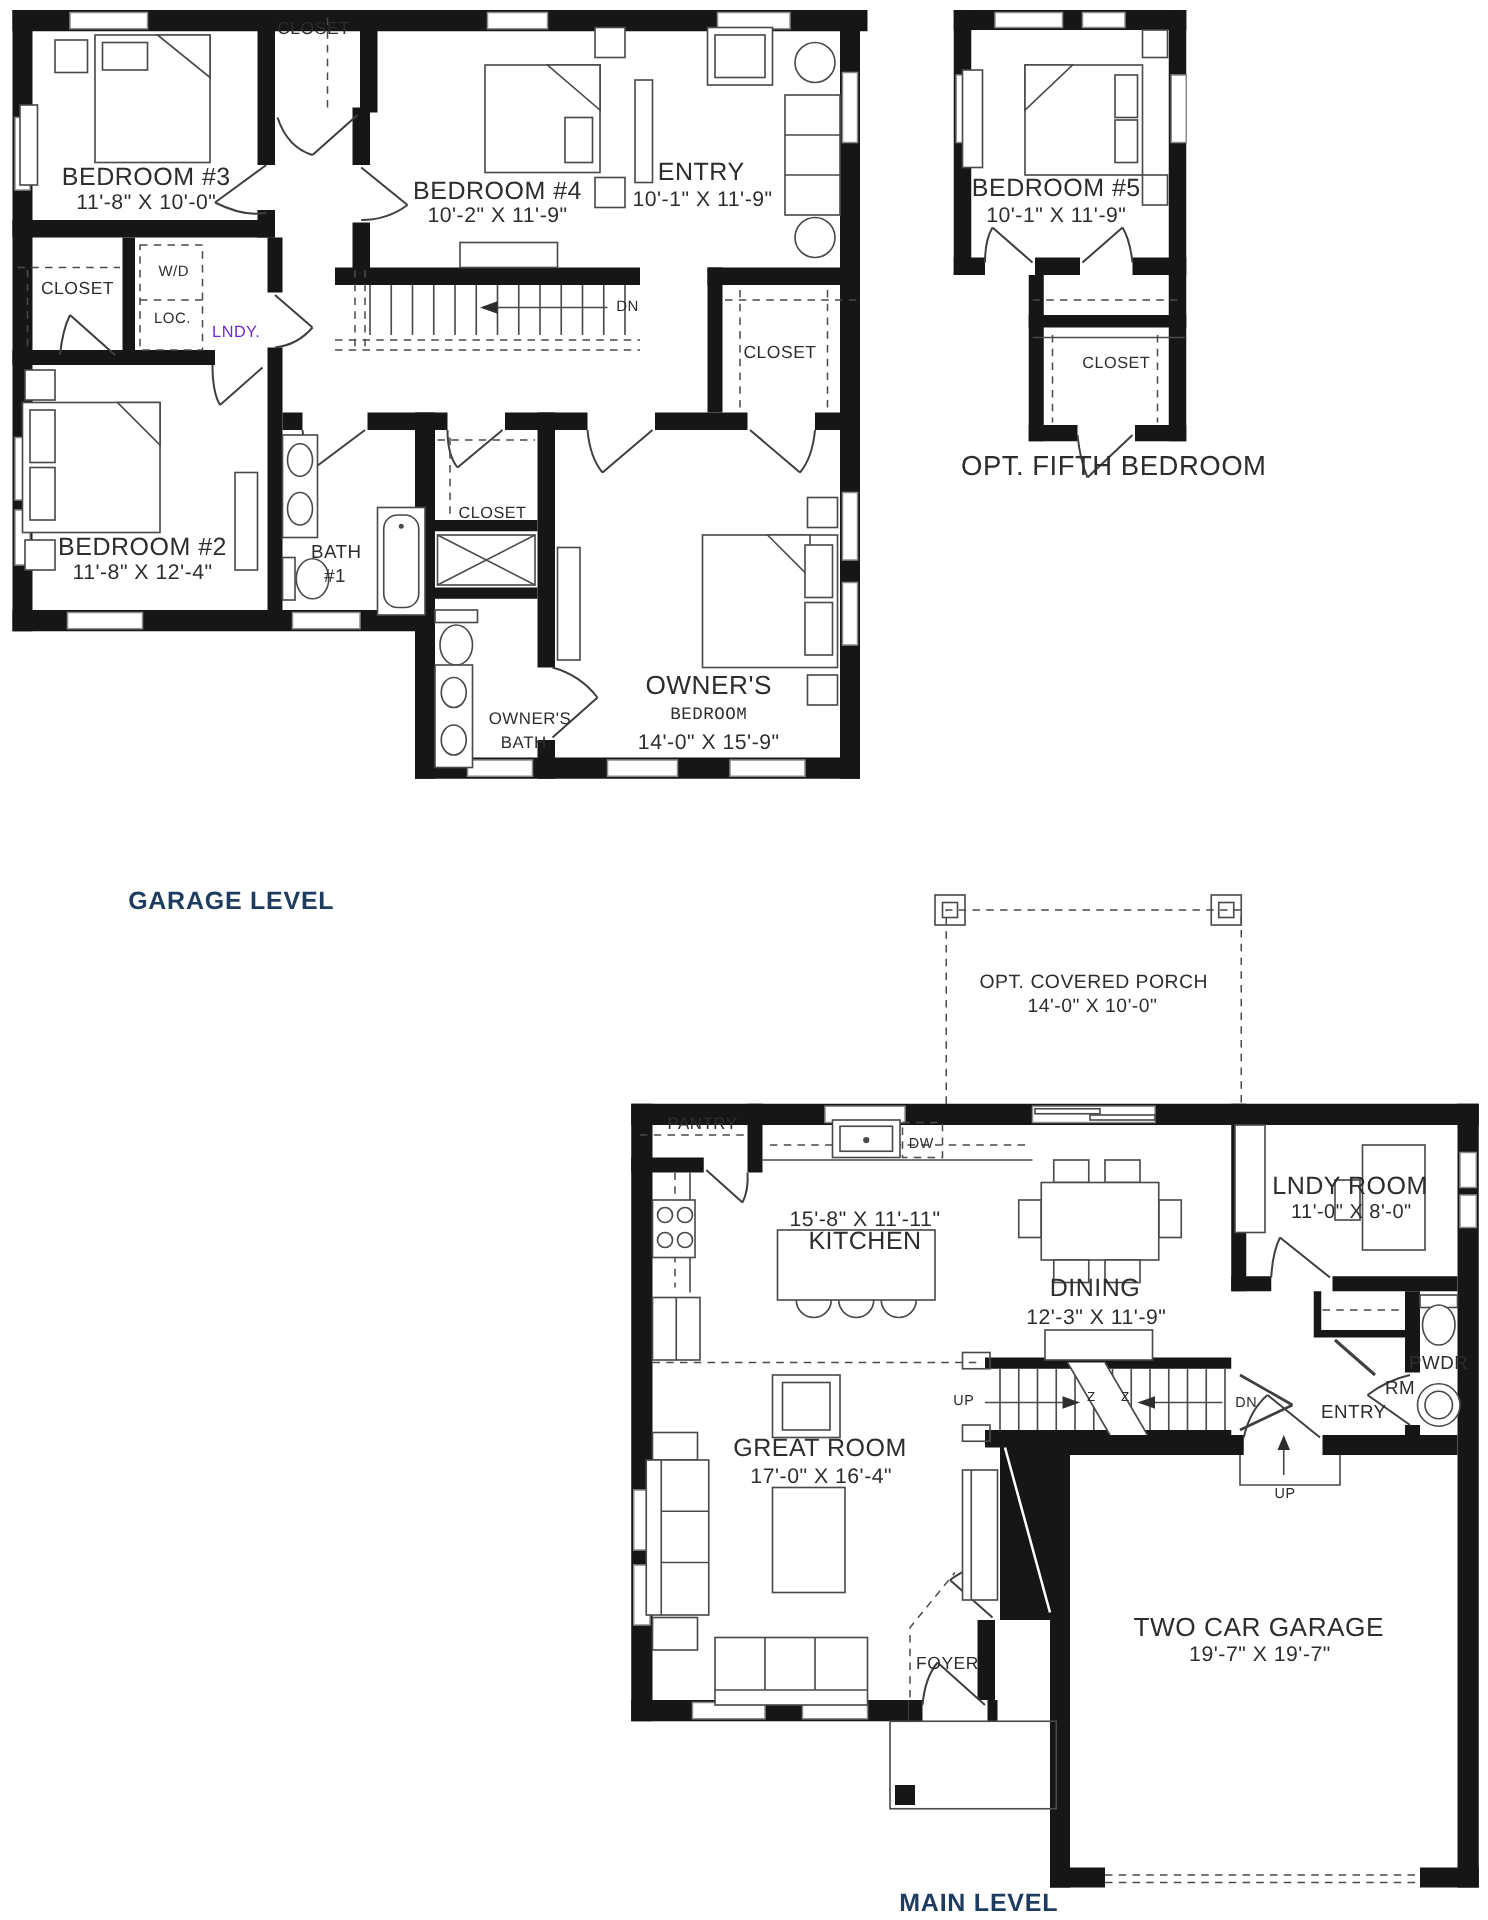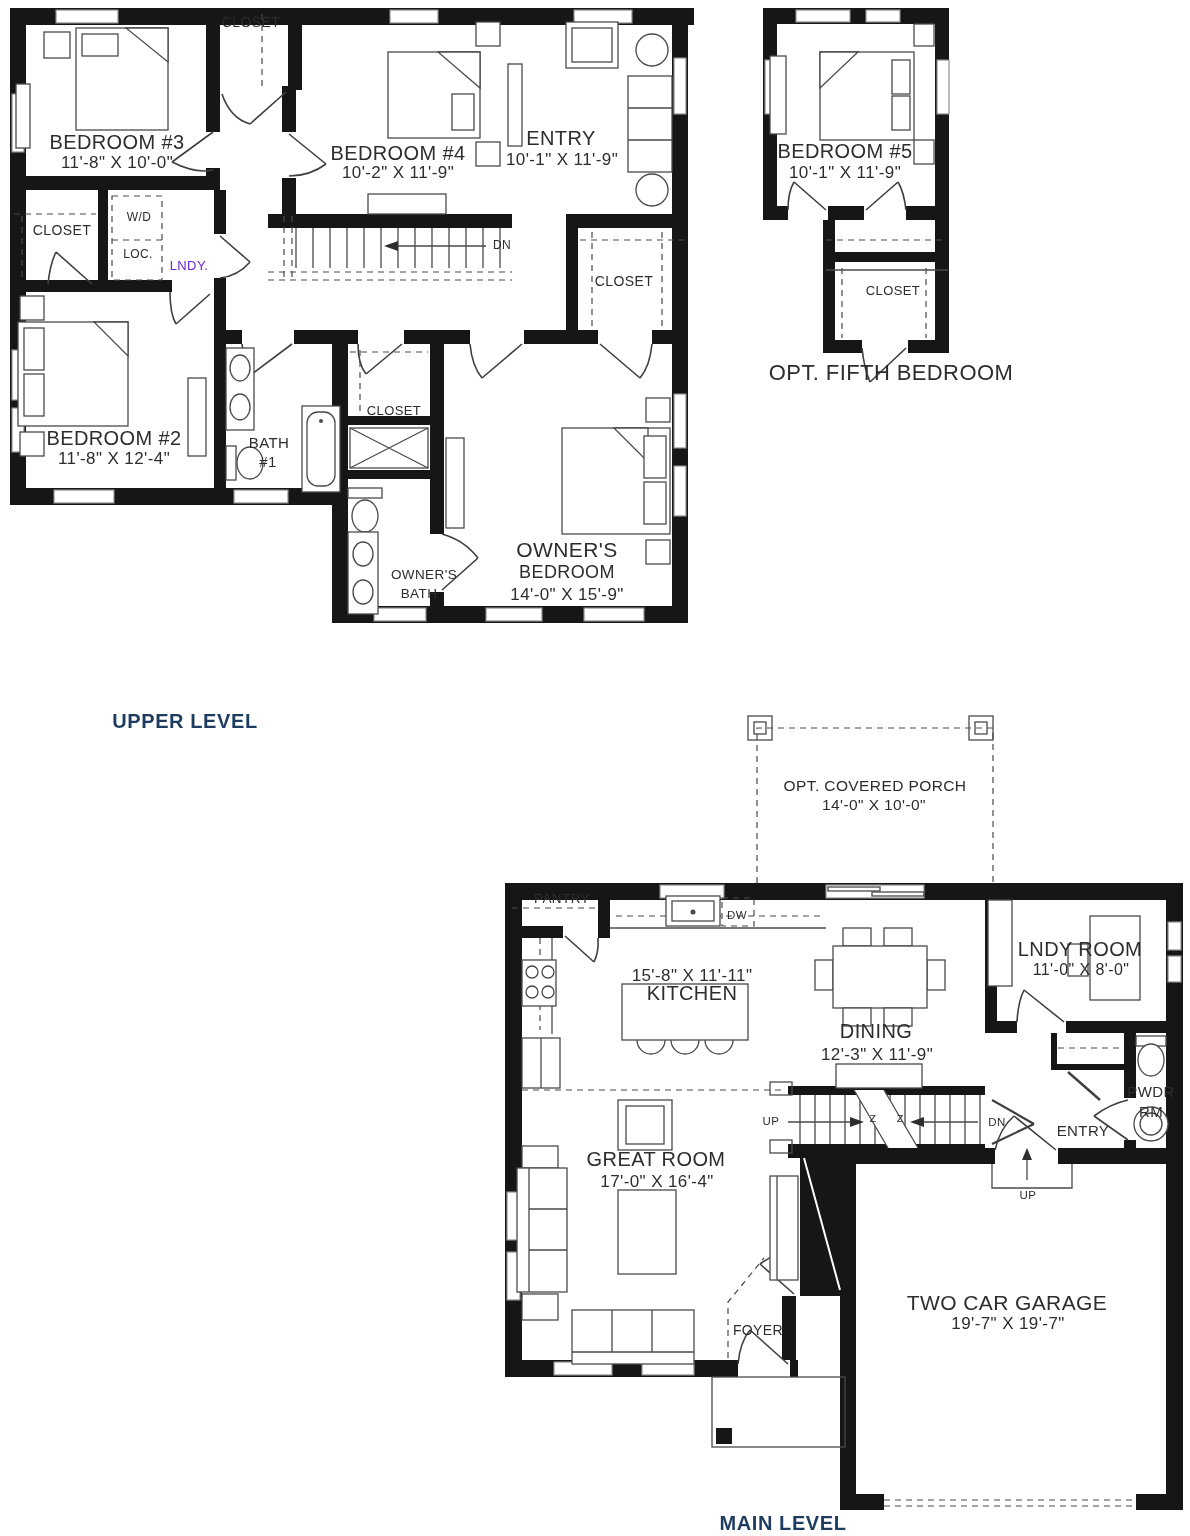--- a/index.html
+++ b/index.html
@@ -380,42 +380,42 @@
 <div class="lbl" style="left: 138px; top: 254px; font-size: 12px; color: rgb(45, 45, 45);">LOC.</div>
 <div class="lbl" style="left: 184px; top: 265px; font-size: 13px; color: #6d28d9; padding-left: 10px;">LNDY.</div>
 <div class="lbl" style="left: 114px; top: 438px; font-size: 20px; color: rgb(45, 45, 45);">BEDROOM #2</div>
 <div class="lbl" style="left: 114px; top: 458px; font-size: 17px; color: rgb(45, 45, 45);">11'-8" X 12'-4"</div>
 <div class="lbl" style="left: 269px; top: 442px; font-size: 15px; color: rgb(45, 45, 45);">BATH</div>
 <div class="lbl" style="left: 268px; top: 461px; font-size: 15px; color: rgb(45, 45, 45);">#1</div>
 <div class="lbl" style="left: 394px; top: 410px; font-size: 13px; color: rgb(45, 45, 45);">CLOSET</div>
 <div class="lbl" style="left: 424px; top: 575px; font-size: 13.5px; color: rgb(45, 45, 45);">OWNER'S</div>
 <div class="lbl" style="left: 419px; top: 594px; font-size: 13.5px; color: rgb(45, 45, 45);">BATH</div>
 <div class="lbl" style="left: 567px; top: 549px; font-size: 21px; color: rgb(45, 45, 45);">OWNER'S</div>
-<div class="lbl" style="left: 567px; top: 572px; font-size: 18px; color: rgb(45, 45, 45);">BEDROOM</div>
+<div class="lbl" style="left: 567px; top: 572px; font-size: 14px; color: rgb(45, 45, 45); font-family: Liberation Mono, monospace;">BEDROOM</div>
 <div class="lbl" style="left: 567px; top: 594px; font-size: 17px; color: rgb(45, 45, 45);">14'-0" X 15'-9"</div>
 <div class="lbl" style="left: 624px; top: 281px; font-size: 14px; color: rgb(45, 45, 45);">CLOSET</div>
-<div class="lbl cap" style="left: 185px; top: 721px; font-size: 20px; color: rgb(29, 60, 95);">UPPER LEVEL</div>
+<div class="lbl cap" style="left: 185px; top: 721px; font-size: 20px; color: rgb(29, 60, 95);">GARAGE LEVEL</div>
 
 <div class="lbl" style="left: 845px; top: 151px; font-size: 20px; color: rgb(45, 45, 45);">BEDROOM #5</div>
 <div class="lbl" style="left: 845px; top: 172px; font-size: 17px; color: rgb(45, 45, 45);">10'-1" X 11'-9"</div>
 <div class="lbl" style="left: 893px; top: 290px; font-size: 13px; color: rgb(45, 45, 45);">CLOSET</div>
 <div class="lbl" style="left: 891px; top: 373px; font-size: 22px; color: rgb(45, 45, 45);">OPT. FIFTH BEDROOM</div>
 
 <div class="lbl" style="left: 875px; top: 786px; font-size: 15.5px; color: rgb(45, 45, 45);">OPT. COVERED PORCH</div>
 <div class="lbl" style="left: 874px; top: 805px; font-size: 15.5px; color: rgb(45, 45, 45);">14'-0" X 10'-0"</div>
 <div class="lbl" style="left: 562px; top: 899px; font-size: 13.5px; color: rgb(45, 45, 45);">PANTRY</div>
 <div class="lbl" style="left: 692px; top: 953px; font-size: 20px; color: rgb(45, 45, 45); margin-top: 40px;">KITCHEN</div>
 <div class="lbl" style="left: 692px; top: 975px; font-size: 17px; color: rgb(45, 45, 45);">15'-8" X 11'-11"</div>
 <div class="lbl" style="left: 737px; top: 916px; font-size: 11.5px; color: rgb(45, 45, 45);">DW</div>
 <div class="lbl" style="left: 876px; top: 1031px; font-size: 20px; color: rgb(45, 45, 45);">DINING</div>
 <div class="lbl" style="left: 877px; top: 1054px; font-size: 17px; color: rgb(45, 45, 45);">12'-3" X 11'-9"</div>
 <div class="lbl" style="left: 1080px; top: 949px; font-size: 20px; color: rgb(45, 45, 45);">LNDY ROOM</div>
 <div class="lbl" style="left: 1081px; top: 970px; font-size: 16px; color: rgb(45, 45, 45);">11'-0" X 8'-0"</div>
 <div class="lbl" style="left: 1151px; top: 1091px; font-size: 15px; color: rgb(45, 45, 45);">PWDR</div>
-<div class="lbl" style="left: 1151px; top: 1111px; font-size: 15px; color: rgb(45, 45, 45);">RM</div>
+<div class="lbl" style="left: 1120px; top: 1111px; font-size: 15px; color: rgb(45, 45, 45);">RM</div>
 <div class="lbl" style="left: 1083px; top: 1130px; font-size: 15px; color: rgb(45, 45, 45);">ENTRY</div>
 <div class="lbl" style="left: 771px; top: 1122px; font-size: 11.5px; color: rgb(45, 45, 45);">UP</div>
 <div class="lbl" style="left: 997px; top: 1123px; font-size: 11.5px; color: rgb(45, 45, 45);">DN</div>
 <div class="lbl zz" style="left: 890px; top: 1119px; font-size: 11px; color: rgb(45, 45, 45); font-family: Liberation Mono, monospace;">Z Z</div>
 <div class="lbl" style="left: 1028px; top: 1196px; font-size: 11.5px; color: rgb(45, 45, 45);">UP</div>
 <div class="lbl" style="left: 656px; top: 1159px; font-size: 20px; color: rgb(45, 45, 45);">GREAT ROOM</div>
 <div class="lbl" style="left: 657px; top: 1181px; font-size: 17px; color: rgb(45, 45, 45);">17'-0" X 16'-4"</div>
 <div class="lbl" style="left: 758px; top: 1330px; font-size: 14px; color: rgb(45, 45, 45);">FOYER</div>
 <div class="lbl" style="left: 1007px; top: 1302px; font-size: 21px; color: rgb(45, 45, 45);">TWO CAR GARAGE</div>
 <div class="lbl" style="left: 1008px; top: 1323px; font-size: 17px; color: rgb(45, 45, 45);">19'-7" X 19'-7"</div>

